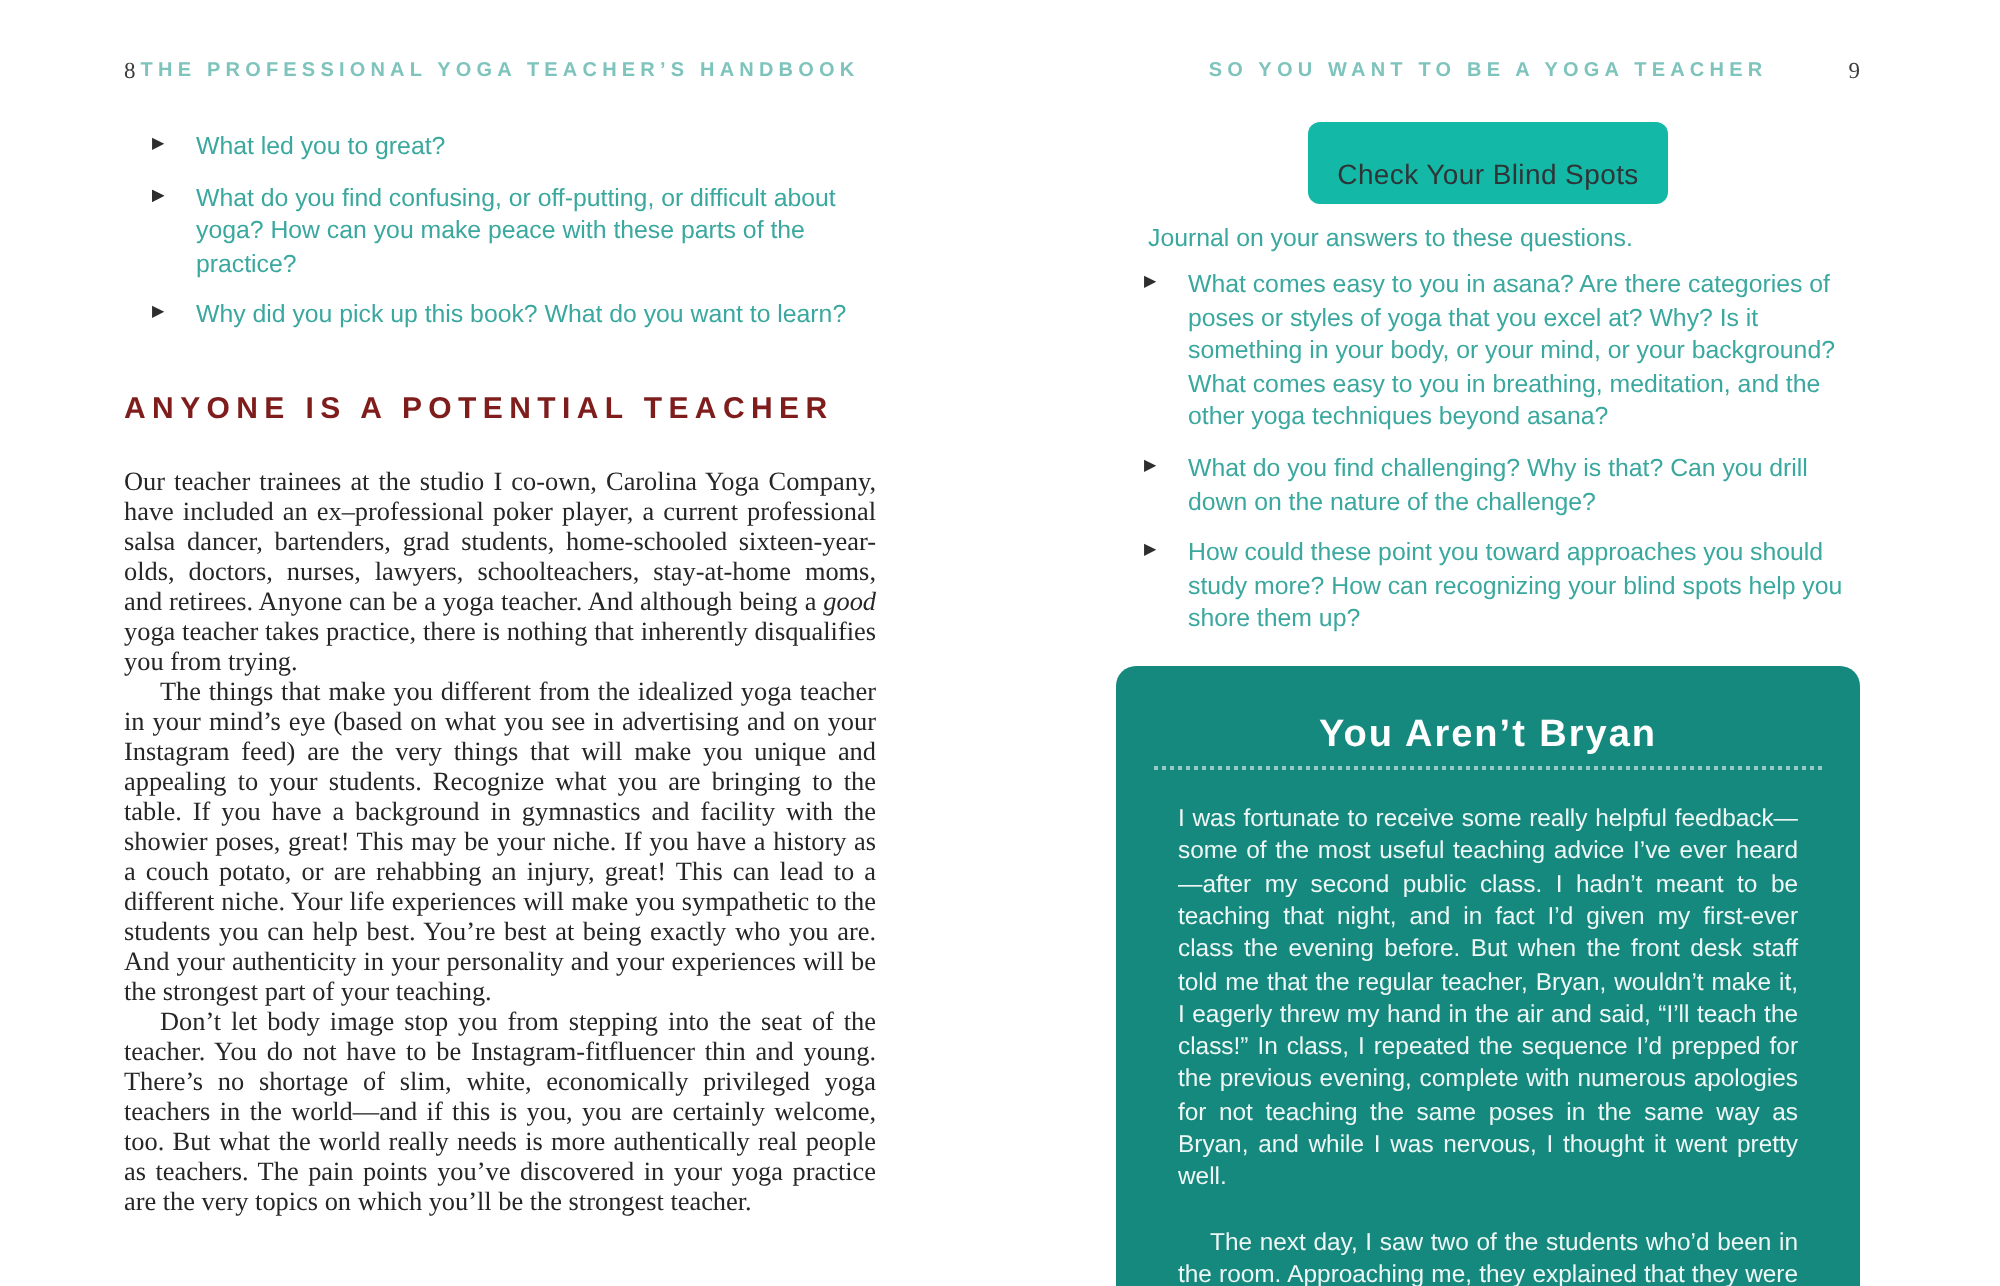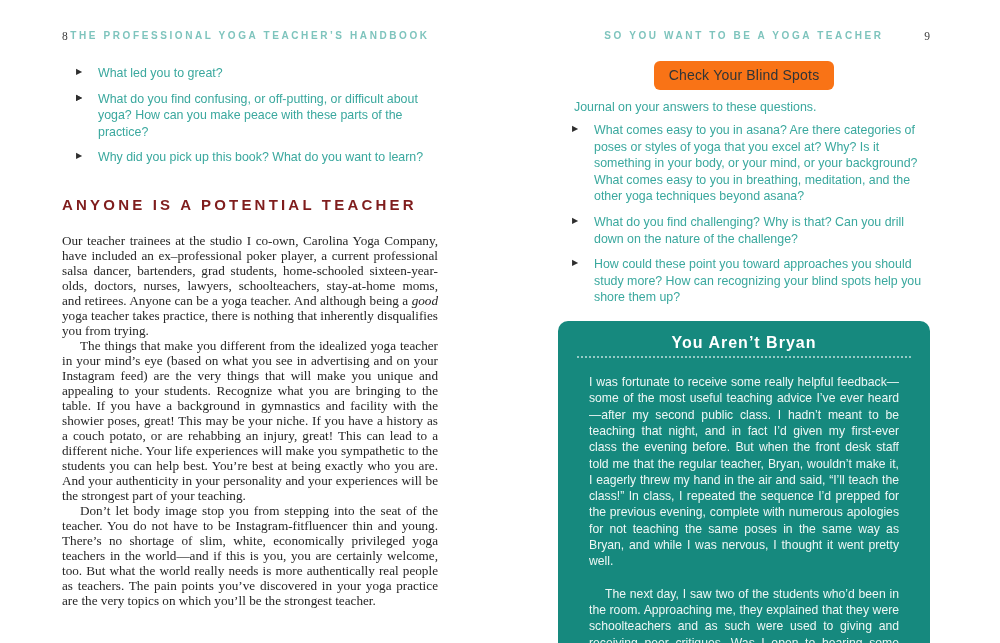--- a/index.html
+++ b/index.html
@@ -41,35 +41,35 @@
     margin:0;font-family:"Liberation Serif", serif;
     font-size:13.2px;line-height:15px;text-align:justify;color:#262626;
   }
   .serif-copy p + p{text-indent:18px;}
   .serif-copy em{font-style:italic;}
 
   .intro-copy{margin-top:28px;}
 
   .badge-row{text-align:center;margin:16px 0 10px;}
   .blind-spots-badge{
-    display:inline-block;background:#f97316;color:#2f3437;
-    border-radius:6px;padding:6px 15px 7px;
+    display:inline-block;background:#14b8a6;color:#2f3437;
+    border-radius:6px;padding:18px 15px 7px;
     font-size:14px;letter-spacing:0.2px;
   }
   .journal-prompt{
     font-size:12.4px;color:#3aa89e;margin:4px 16px 8px;
   }
 
   .callout-box{
     margin-top:15px;background:#16897e;border-radius:10px;
     padding:10px 15px 13px;color:#eef7f5;
   }
   .callout-title{
-    text-align:center;font-size:16px;font-weight:bold;letter-spacing:1px;
-    color:#ffffff;margin:3px 0 4px;
+    text-align:center;font-size:19px;font-weight:bold;letter-spacing:1px;
+    color:#ffffff;margin:14px 0 4px;
   }
   .dotted-divider{
     border:0;border-top:2px dotted rgba(255,255,255,0.55);
     margin:0 4px 8px;height:0;
   }
   .callout-box p{
     margin:16px;font-size:12.2px;line-height:16.3px;text-align:justify;color:#eef7f5;
   }
   .callout-box p + p{text-indent:16px;}
 </style>

